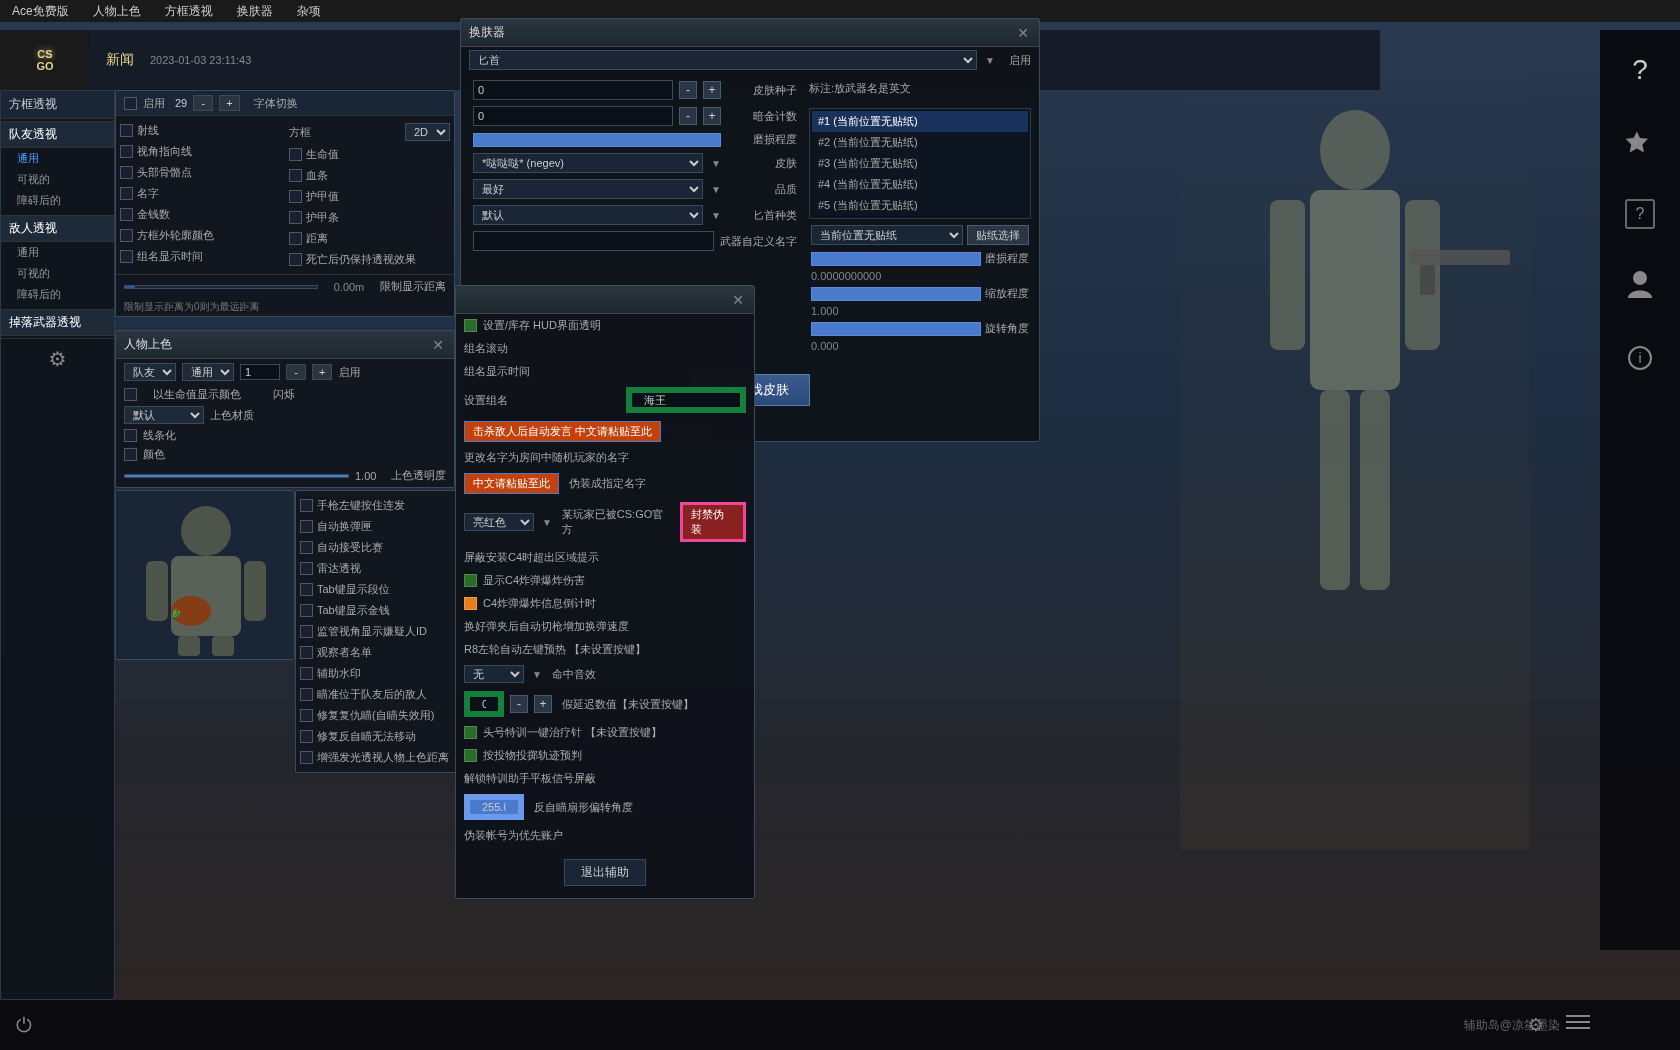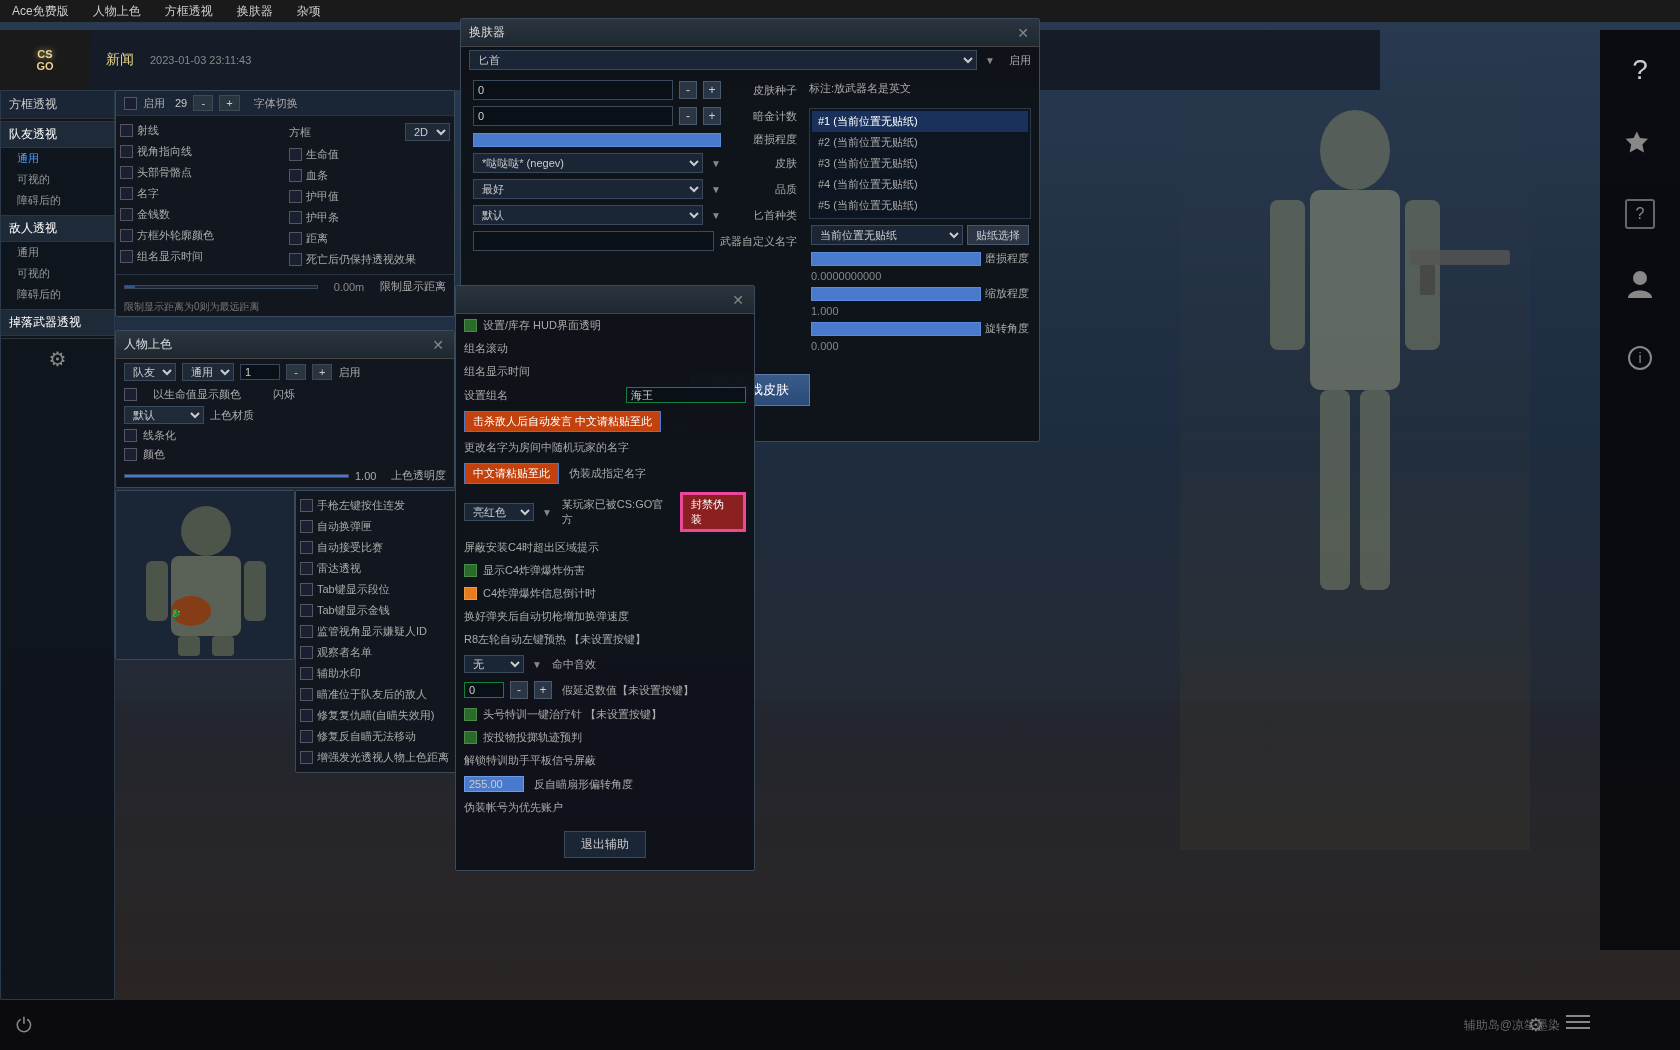--- a/index.html
+++ b/index.html
@@ -452,24 +452,24 @@
       padding: 4px 8px;
       gap: 6px;
     }
     .sub-item-label {
       color: #aaa;
       font-size: 11px;
       flex: 1;
     }
     .sub-item-input {
       background: #0a1018;
-      border: 1px solid #15803d;
-      color: #ccc;
-      font-size: 11px;
-      padding: 1px 4px;
+      border: 6px solid #15803d;
+      color: #ccc;
+      font-size: 11px;
+      padding: 1px 12px;
       width: 60px;
     }
     .sub-item-input.wide { width: 120px; }
     .blue-bg-text {
       background: #c2410c;
       color: #fff;
       font-size: 11px;
       padding: 2px 8px;
       border: 1px solid #4a7acc;
     }

